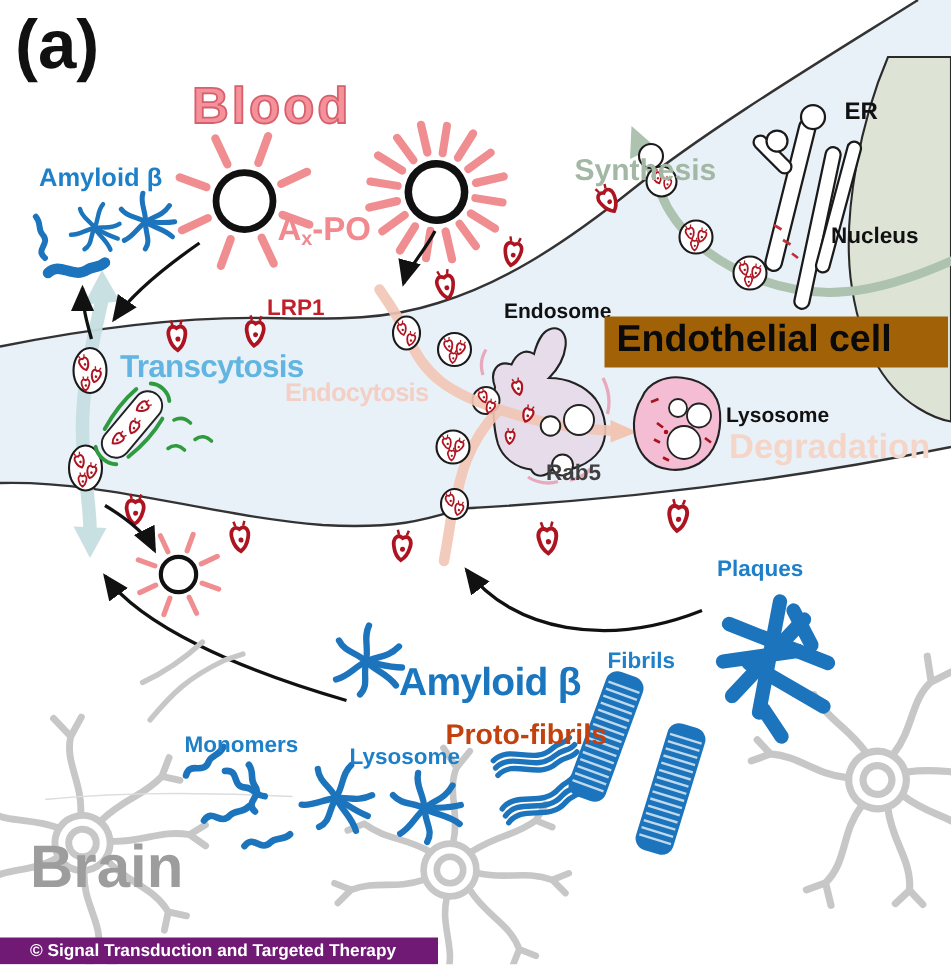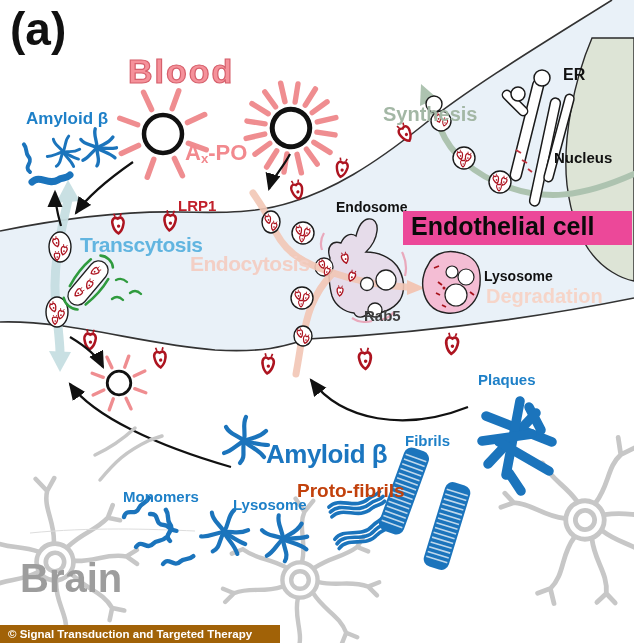--- a/index.html
+++ b/index.html
@@ -11,37 +11,37 @@
   .blood{left:128px;top:54px;font-size:34px;letter-spacing:2px;color:#f5919a;
          -webkit-text-stroke:1.2px #d6606c;}
   .ab-blood{left:26px;top:110px;font-size:17px;color:#1e80c8;}
   .axpo{left:185px;top:142px;font-size:22px;color:#f2898e;}
   .axpo .sub{font-size:0.6em;vertical-align:-0.25em;}
   .lrp1{left:178px;top:198px;font-size:15px;color:#c1202b;}
   .synthesis{left:383px;top:60px;font-size:20px;color:#a3b7a5;margin-top:44px;}
   .er{left:563px;top:67px;font-size:16px;color:#111;}
   .nucleus{left:554px;top:150px;font-size:15px;color:#111;}
   .endosome{left:336px;top:200px;font-size:14px;color:#111;}
-  .endocell{left:403px;top:211px;font-size:25px;color:#0a0a0a;background:#ec4899;
+  .endocell{left:403px;top:211px;font-size:25px;color:#0a0a0a;background:#a16207;
             padding:3px 10px 6px 8px;width:211px;}
   .transcytosis{left:80px;top:234px;font-size:21px;letter-spacing:-0.5px;color:#62b5e0;}
-  .endocytosis{left:190px;top:253px;font-size:21px;letter-spacing:-0.5px;color:#f3cfc5;}
+  .endocytosis{left:190px;top:253px;font-size:17px;letter-spacing:-0.5px;color:#f3cfc5;}
   .pacsin{left:106px;top:306px;font-size:15px;color:#2f9b3e;}
   .rab5{left:364px;top:308px;font-size:15px;color:#404040;}
   .lysosome{left:484px;top:269px;font-size:14px;color:#111;}
-  .degradation{left:486px;top:286px;font-size:20px;color:#f6d5c9;}
+  .degradation{left:486px;top:286px;font-size:23px;color:#f6d5c9;}
   .plaques{left:478px;top:372px;font-size:15px;color:#1e80c8;}
   .fibrils{left:405px;top:433px;font-size:15px;color:#1e80c8;}
   .ab-brain{left:266px;top:441px;font-size:26px;letter-spacing:-0.5px;color:#1b76c0;}
   .protofib{left:297px;top:481px;font-size:19px;color:#c2410c;}
   .oligomers{left:233px;top:497px;font-size:15px;color:#1e80c8;}
   .monomers{left:123px;top:489px;font-size:15px;color:#1e80c8;}
   .brain{left:20px;top:558px;font-size:40px;color:#9d9d9d;}
-  .credit{left:0;top:625px;width:272px;height:18px;background:#a16207;color:#fff;
-          font-size:11.5px;line-height:18px;padding-left:8px;letter-spacing:0;}
+  .credit{left:0;top:625px;width:272px;height:18px;background:#701a75;color:#fff;
+          font-size:11.5px;line-height:18px;padding-left:20px;letter-spacing:0;}
 </style>
 </head>
 <body>
 
 <div id="stage">
 
 <svg id="art" width="634" height="643" viewBox="0 0 634 643">
 <defs>
   <marker id="ah" markerWidth="9" markerHeight="8" refX="7" refY="3.5" orient="auto">
     <path d="M0,0 L8,3.5 L0,7 Z" fill="#111"></path>

